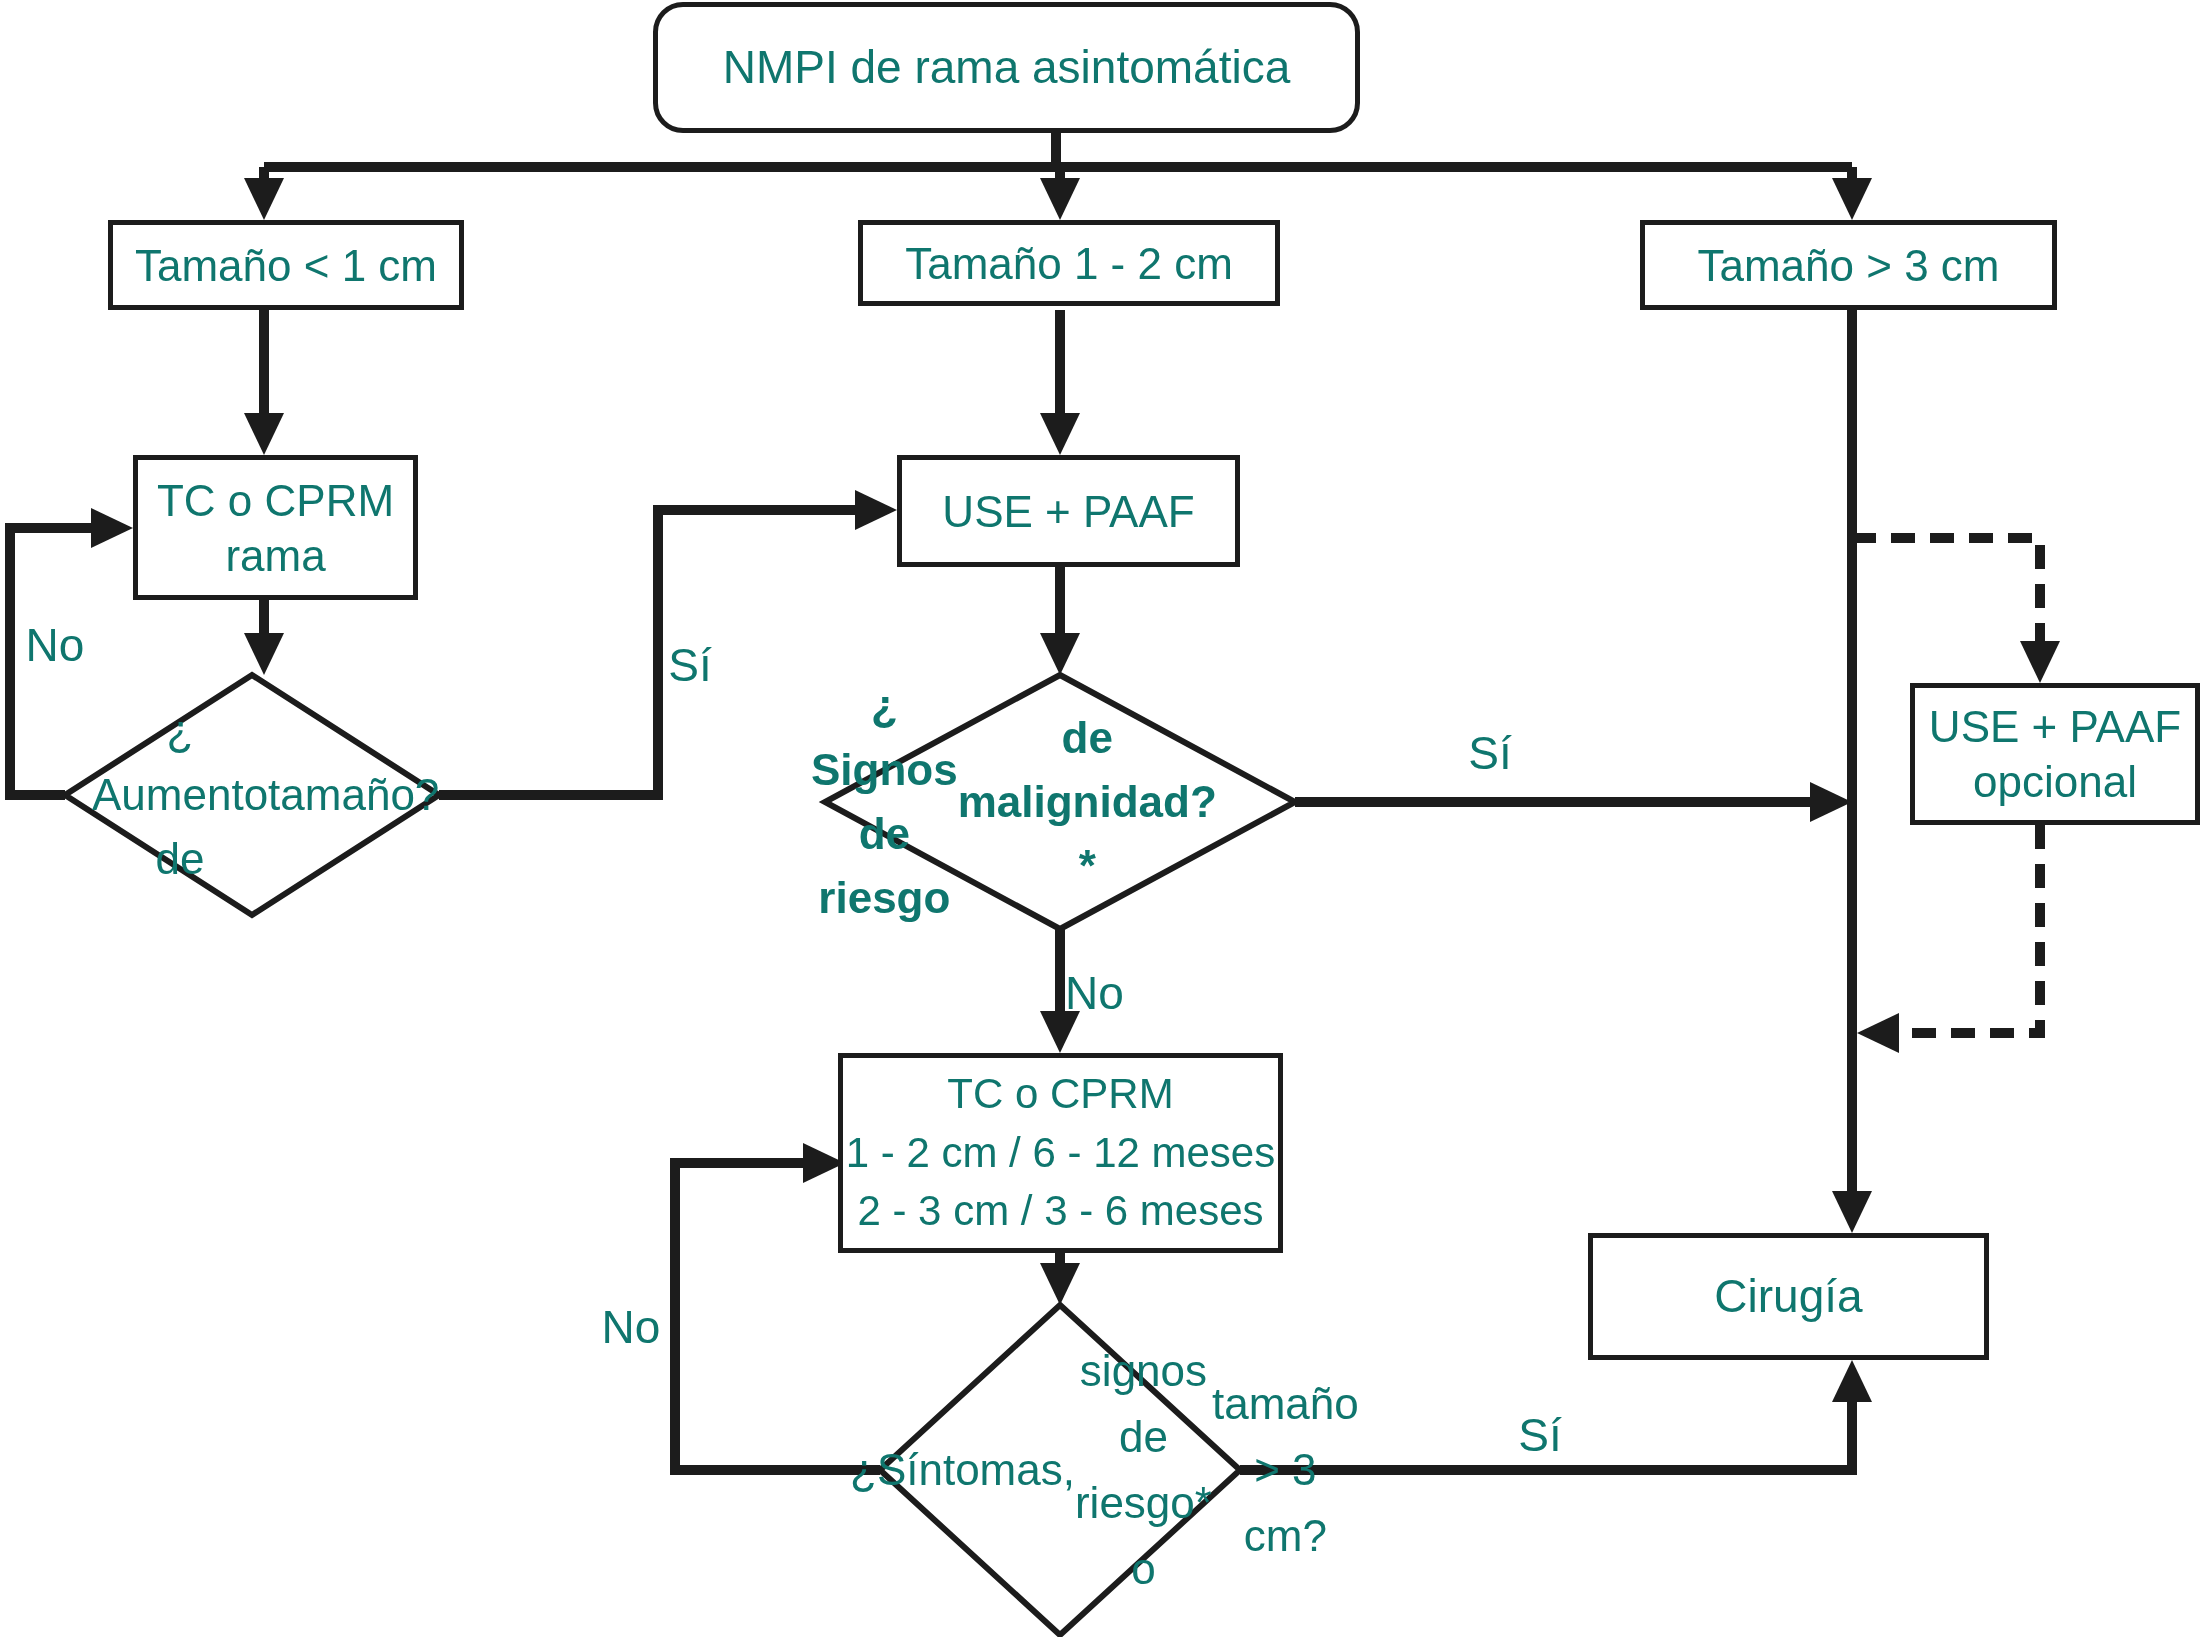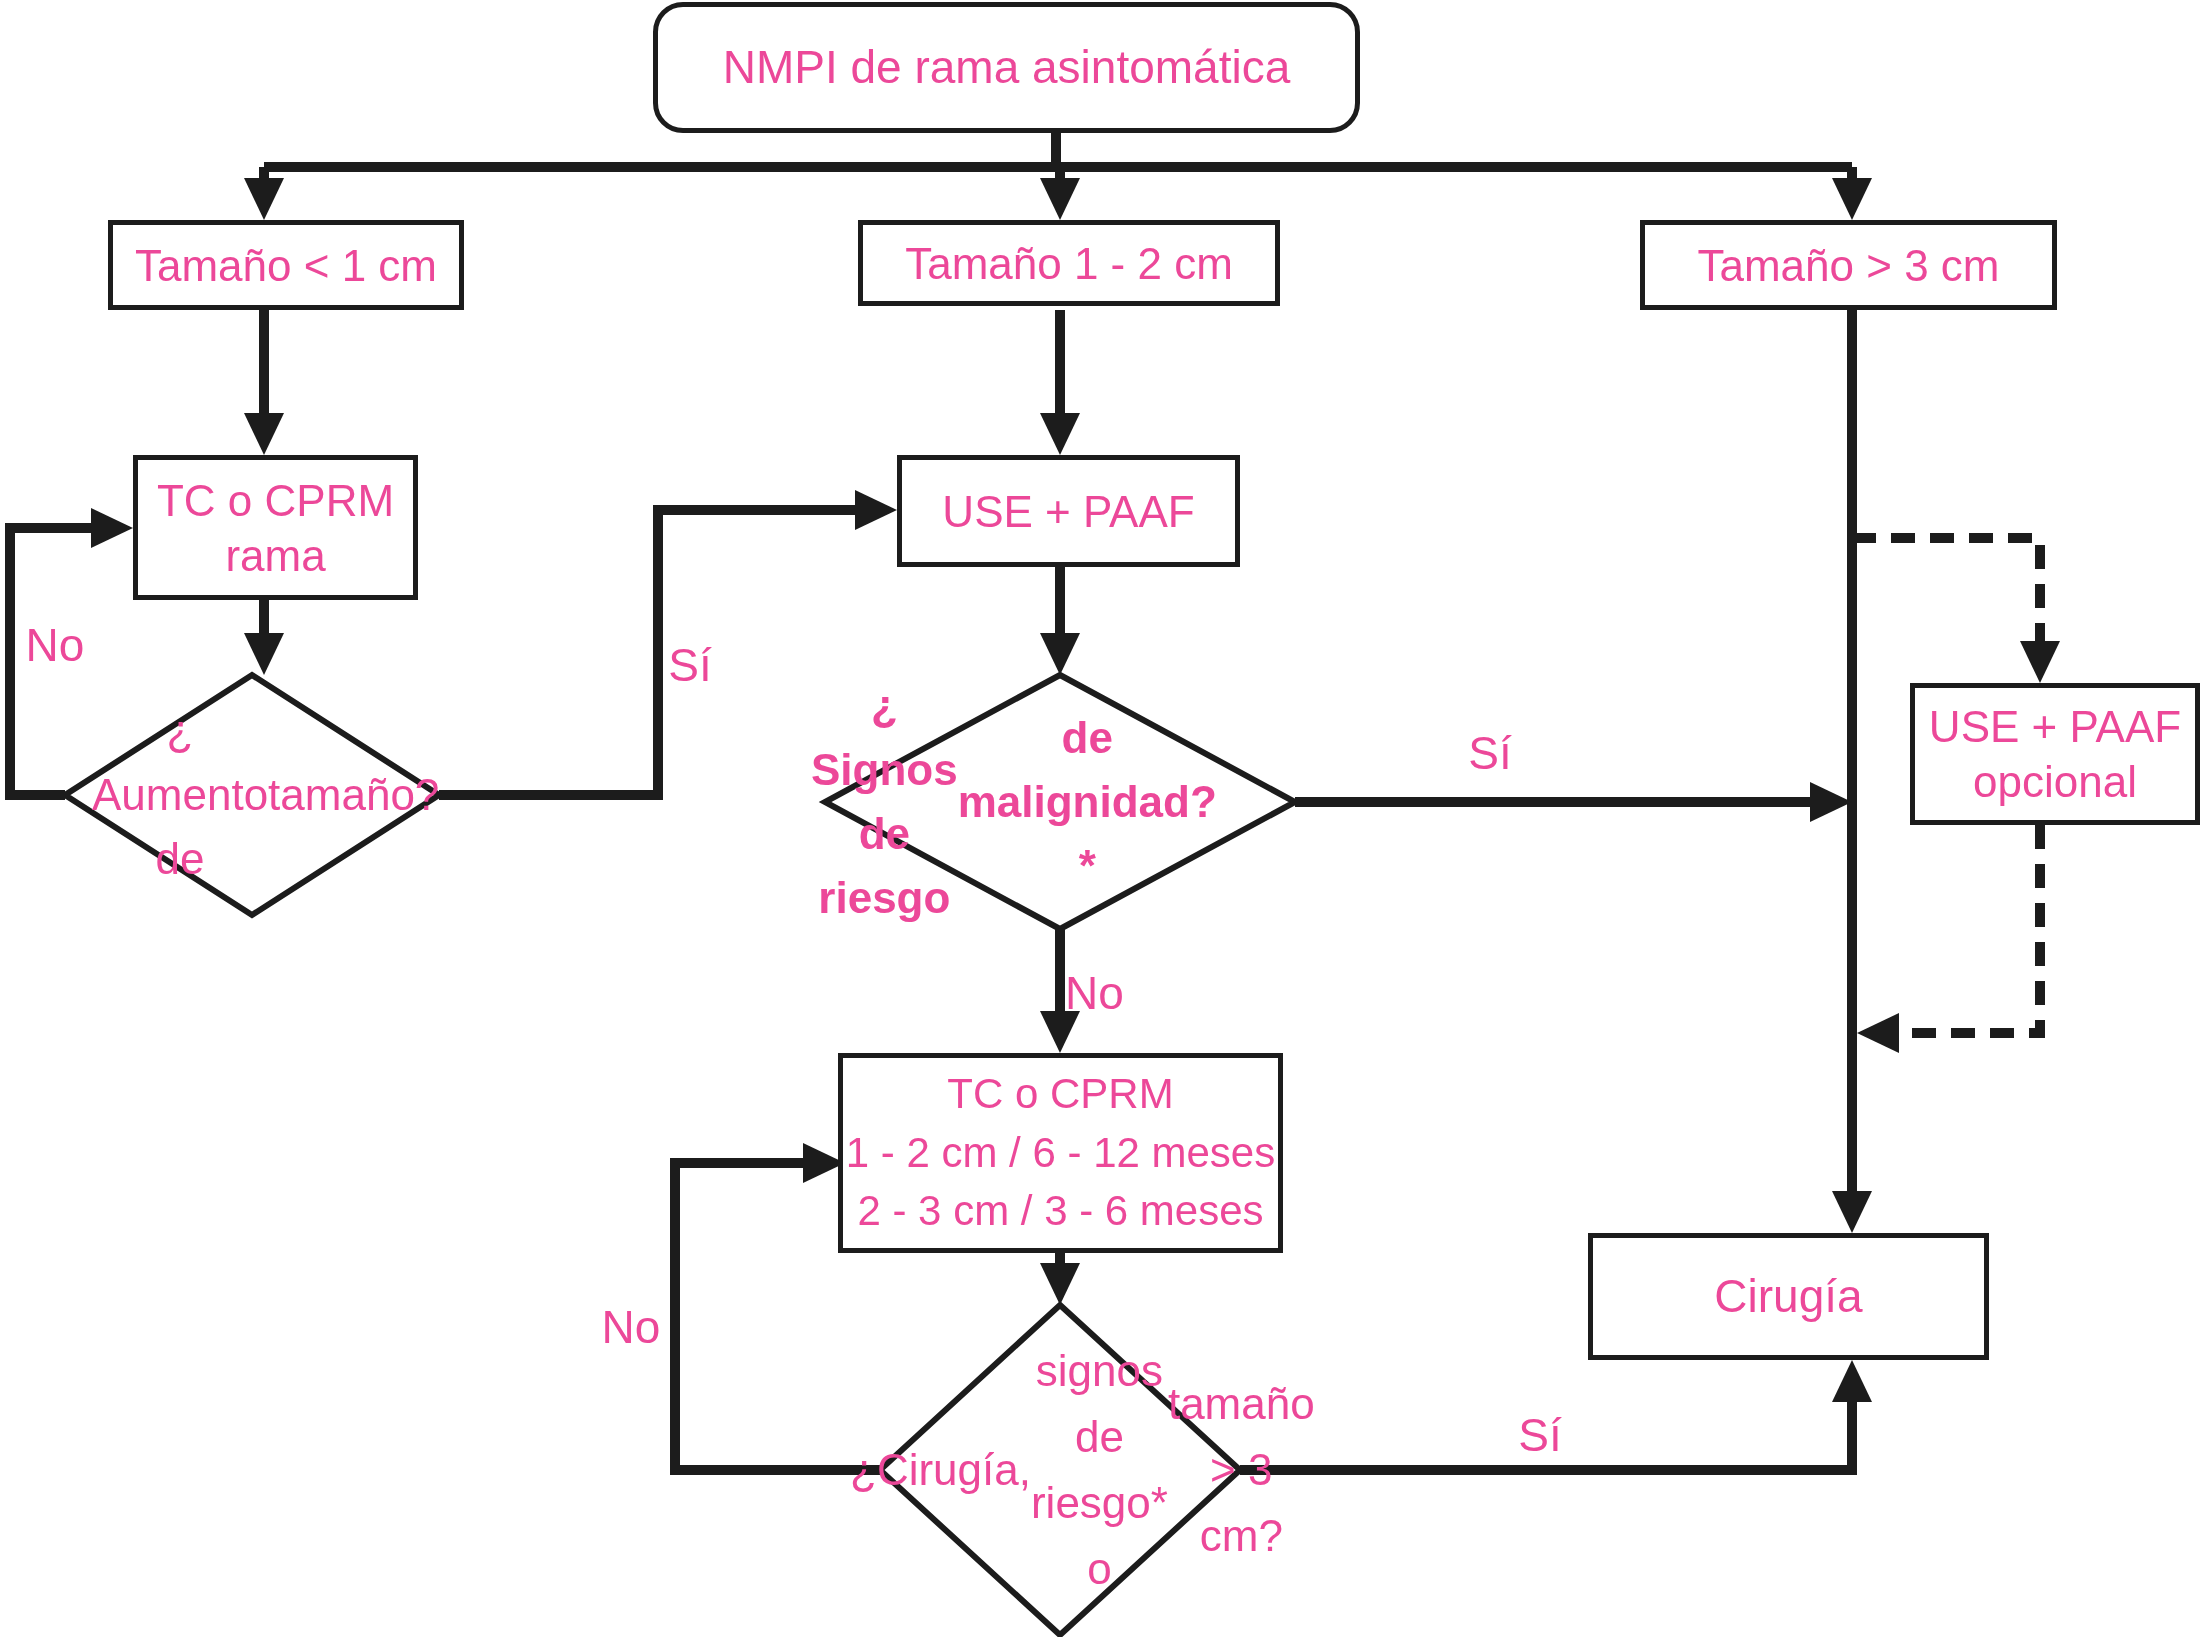--- a/index.html
+++ b/index.html
@@ -2,21 +2,21 @@
 <html><head>
 <meta charset="utf-8">
 <style>
   html, body { margin: 0; padding: 0; background: #ffffff; }
   .canvas {
     position: relative;
     width: 2203px;
     height: 1637px;
     background: #ffffff;
     font-family: "Liberation Sans", sans-serif;
-    color: #ec4899;
+    color: #0f766e;
     overflow: hidden;
   }
   .edges-svg { position: absolute; left: 0; top: 0; }
   .node {
     position: absolute;
     box-sizing: border-box;
     display: flex;
     flex-direction: column;
     align-items: center;
     justify-content: center;
@@ -151,21 +151,21 @@
     <span>¿ Aumento de</span>
     <span>tamaño?</span>
   </div>
 
   <div class="freetext" style="left:811px; top:740px; width:400px; height:124px;font-weight:bold;">
     <span>¿ Signos de riesgo</span>
     <span>de malignidad?*</span>
   </div>
 
   <div class="freetext" style="left:850px; top:1368px; width:420px; height:204px; line-height:1.5;">
-    <span>¿Cirugía,</span>
+    <span>¿Síntomas,</span>
     <span>signos de riesgo* o</span>
     <span>tamaño &gt; 3 cm?</span>
   </div>
 
   <div class="edge-label" style="left:10px; top:610px; width:90px;">No</div>
 
   <div class="edge-label" style="left:645px; top:630px; width:90px;">Sí</div>
 
   <div class="edge-label" style="left:1440px; top:718px; width:100px;">Sí</div>
 

